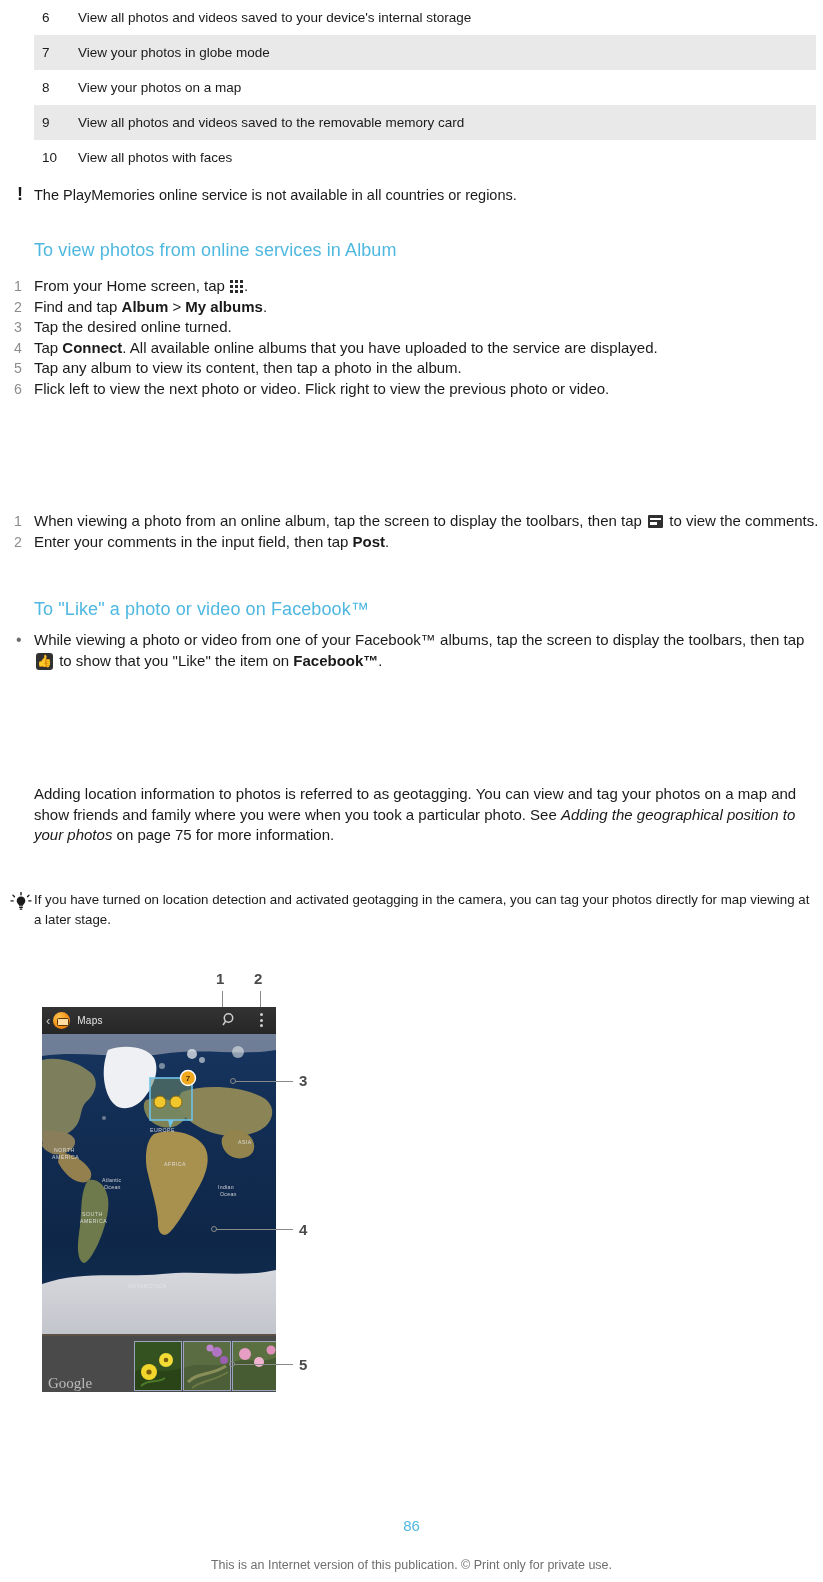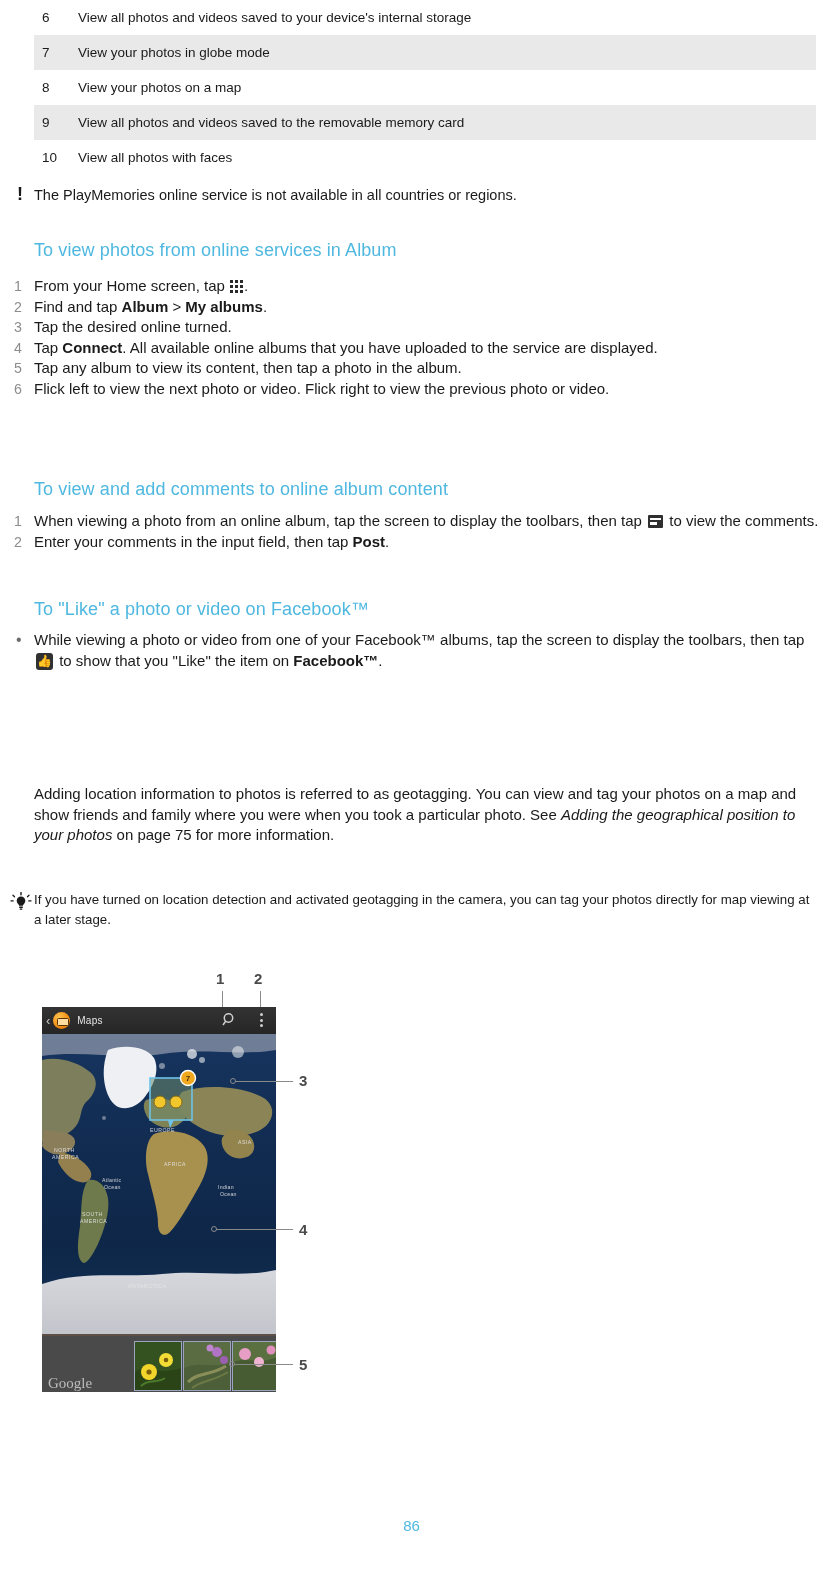--- a/index.html
+++ b/index.html
@@ -416,21 +416,20 @@
     <div class="step">
       <div class="step-num">5</div>
       <div class="step-body">Tap any album to view its content, then tap a photo in the album.</div>
     </div>
     <div class="step">
       <div class="step-num">6</div>
       <div class="step-body">Flick left to view the next photo or video. Flick right to view the previous photo or video.</div>
     </div>
   </div>
 
-  <div class="sub-head" style="top:479px;">To view and add comments to online album content</div>
 
   <div class="steps" style="top:511px;">
     <div class="step">
       <div class="step-num">1</div>
       <div class="step-body"><span>When viewing a photo from an online album, tap the screen to display the toolbars, then tap </span><span class="ic-comment"></span><span> to view the comments.</span></div>
     </div>
     <div class="step">
       <div class="step-num">2</div>
       <div class="step-body"><span>Enter your comments in the input field, then tap </span><span class="b">Post</span><span>.</span></div>
     </div>
@@ -610,14 +609,15 @@
     <div class="lead-h" style="left:216px; top:1229px; width:77px;"></div>
     <div class="callout-num" style="left:299px; top:1221px;">4</div>
 
     <div class="lead-dot" style="left:229px; top:1361px;"></div>
     <div class="lead-h" style="left:234px; top:1364px; width:59px;"></div>
     <div class="callout-num" style="left:299px; top:1356px;">5</div>
 
   </div>
 
   <div class="page-number">86</div>
+  <div class="footer-note">This is an Internet version of this publication. © Print only for private use.</div>
 
 </div>
 
 </body></html>

